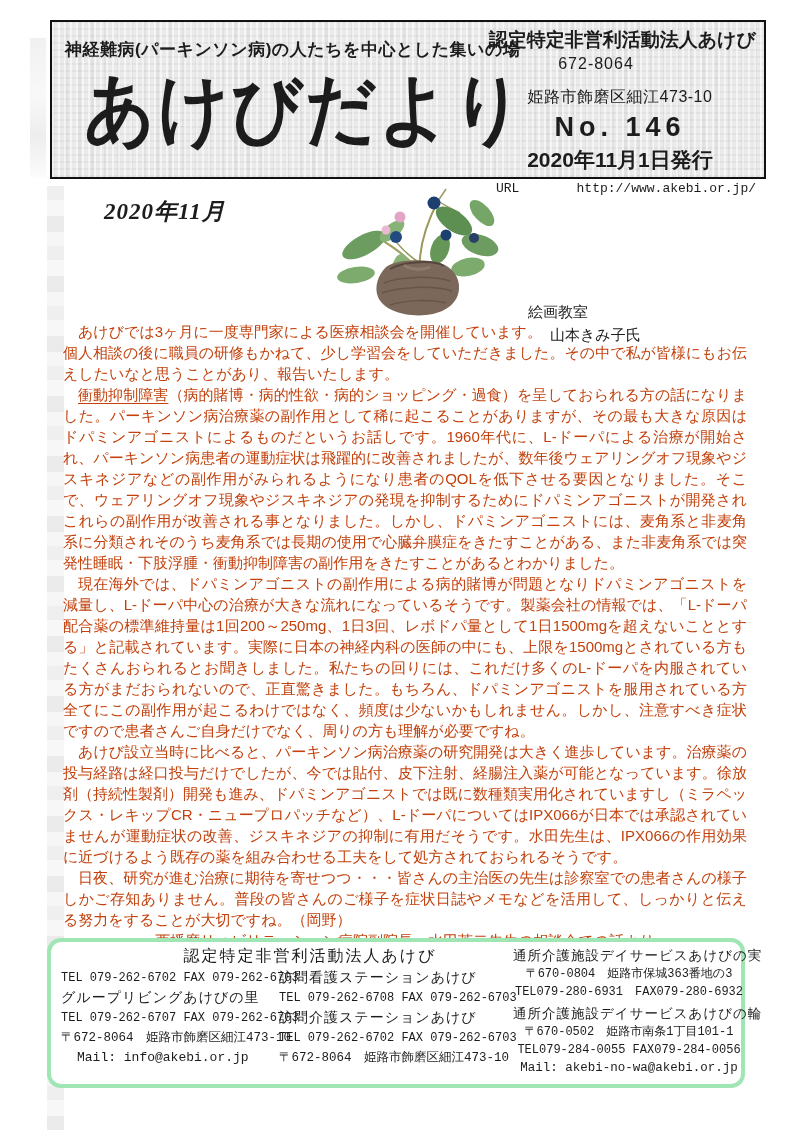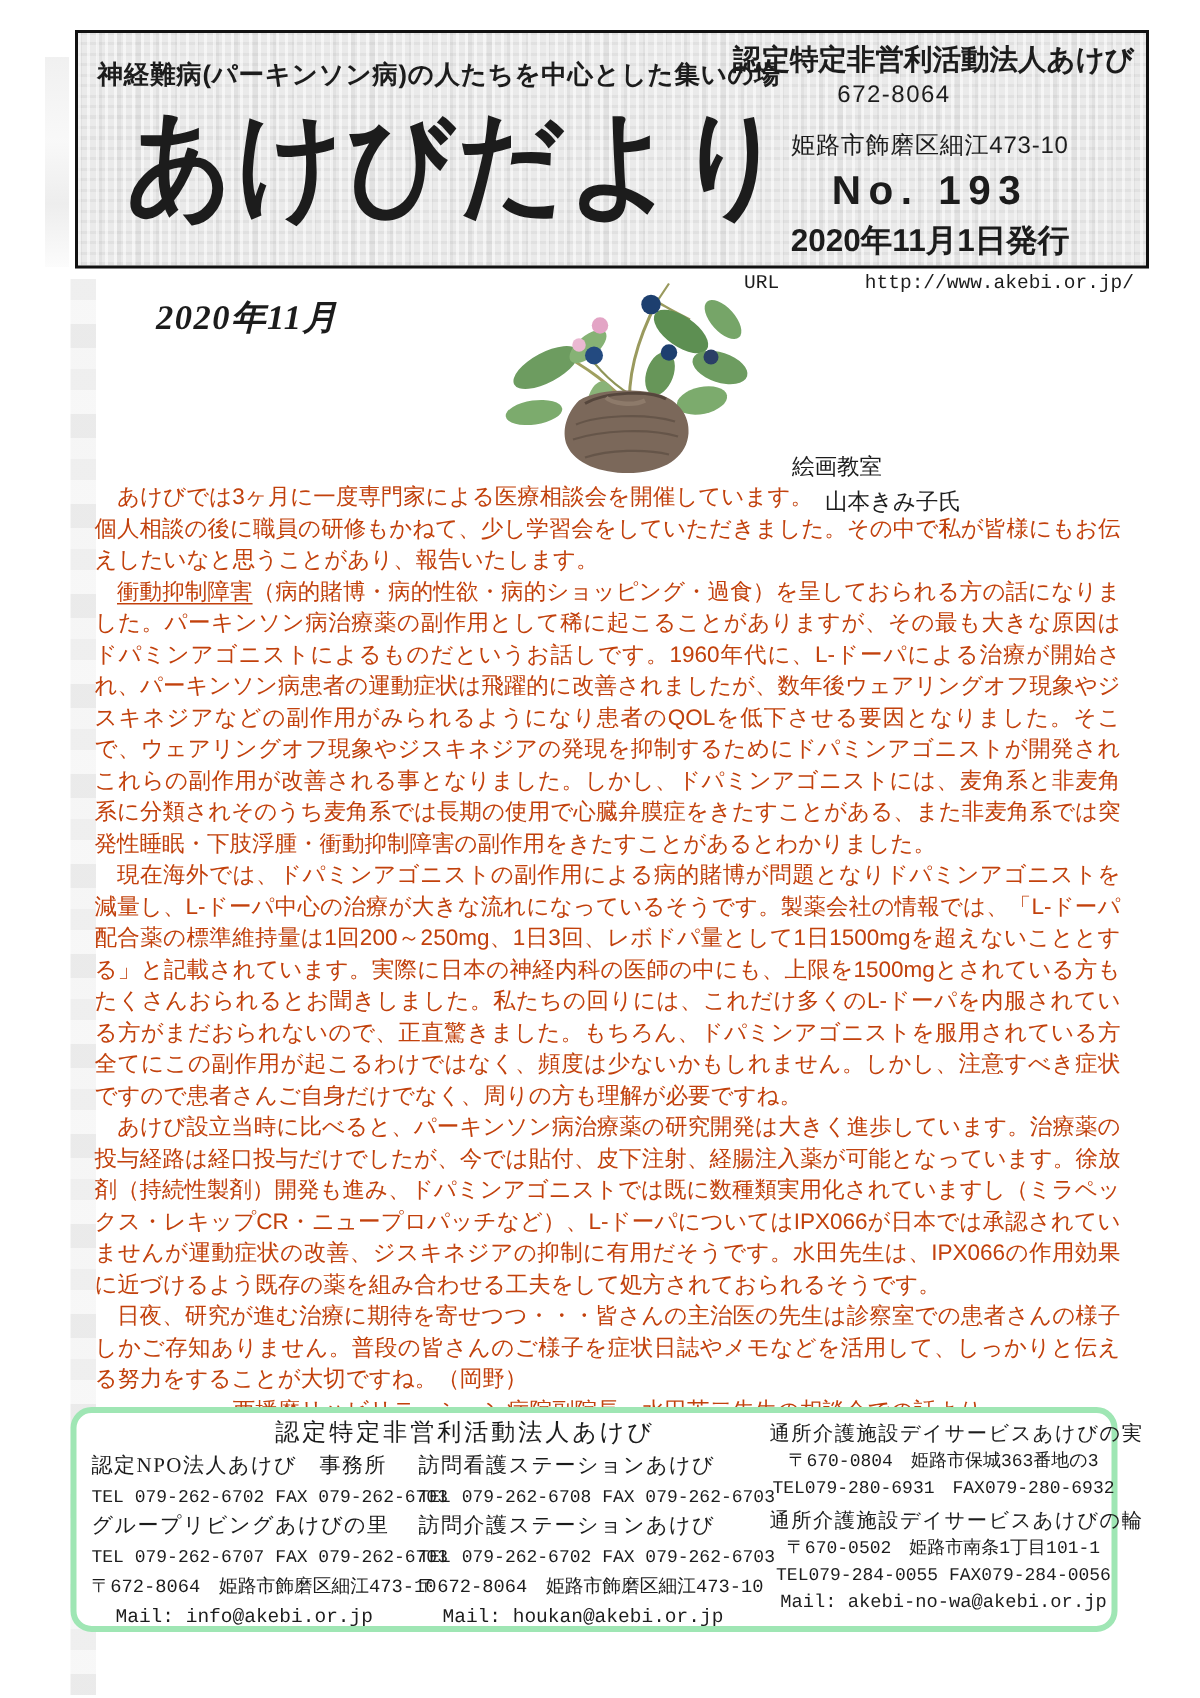--- a/index.html
+++ b/index.html
@@ -102,21 +102,21 @@
   <div class="strip-top"></div>
   <div class="strip-main"></div>
 
   <header class="masthead">
     <div class="tagline">神経難病(パーキンソン病)の人たちを中心とした集いの場</div>
     <div class="masthead-title">あけびだより</div>
     <div class="org-block">
       <div class="org-name">認定特定非営利活動法人あけび</div>
       <div class="org-postal">672-8064</div>
       <div class="org-address">姫路市飾磨区細江473-10</div>
-      <div class="issue-no">No. 193</div>
+      <div class="issue-no">No. 146</div>
       <div class="issue-date">2020年11月1日発行</div>
       <div class="url-line">
         <span>URL</span>
         <span>http://www.akebi.or.jp/</span>
       </div>
     </div>
   </header>
 
   <div class="date-heading">2020年11月</div>
 
@@ -161,34 +161,32 @@
     <p>あけび設立当時に比べると、パーキンソン病治療薬の研究開発は大きく進歩しています。治療薬の投与経路は経口投与だけでしたが、今では貼付、皮下注射、経腸注入薬が可能となっています。徐放剤（持続性製剤）開発も進み、ドパミンアゴニストでは既に数種類実用化されていますし（ミラペックス・レキップCR・ニュープロパッチなど）、L-ドーパについてはIPX066が日本では承認されていませんが運動症状の改善、ジスキネジアの抑制に有用だそうです。水田先生は、IPX066の作用効果に近づけるよう既存の薬を組み合わせる工夫をして処方されておられるそうです。</p>
     <p>日夜、研究が進む治療に期待を寄せつつ・・・皆さんの主治医の先生は診察室での患者さんの様子しかご存知ありません。普段の皆さんのご様子を症状日誌やメモなどを活用して、しっかりと伝える努力をすることが大切ですね。（岡野）</p>
     <p class="signature">＝西播磨リハビリテーション病院副院長　水田英二先生の相談会での話より＝</p>
   </article>
 
   <footer class="contact-box">
     <div class="contact-left">
       <div class="contact-title">認定特定非営利活動法人あけび</div>
       <div class="contact-cols">
         <div class="ccol ccol1">
-          <div class="cname">認定NPO法人あけび　事務所</div>
           <div class="ctel">TEL 079-262-6702  FAX 079-262-6703</div>
           <div class="cname">グループリビングあけびの里</div>
           <div class="ctel">TEL 079-262-6707  FAX 079-262-6703</div>
           <div class="cpostal">〒672-8064　姫路市飾磨区細江473-10</div>
           <div class="cmail">Mail: info@akebi.or.jp</div>
         </div>
         <div class="ccol ccol2">
           <div class="cname">訪問看護ステーションあけび</div>
           <div class="ctel">TEL 079-262-6708  FAX 079-262-6703</div>
           <div class="cname">訪問介護ステーションあけび</div>
           <div class="ctel">TEL 079-262-6702  FAX 079-262-6703</div>
           <div class="cpostal">〒672-8064　姫路市飾磨区細江473-10</div>
-          <div class="cmail">Mail: houkan@akebi.or.jp</div>
         </div>
       </div>
     </div>
     <div class="contact-right">
       <div class="cname">通所介護施設デイサービスあけびの実</div>
       <div class="cpostal">〒670-0804　姫路市保城363番地の3</div>
       <div class="ctel">TEL079-280-6931　FAX079-280-6932</div>
       <div class="block-gap"></div>
       <div class="cname">通所介護施設デイサービスあけびの輪</div>
       <div class="cpostal">〒670-0502　姫路市南条1丁目101-1</div>

